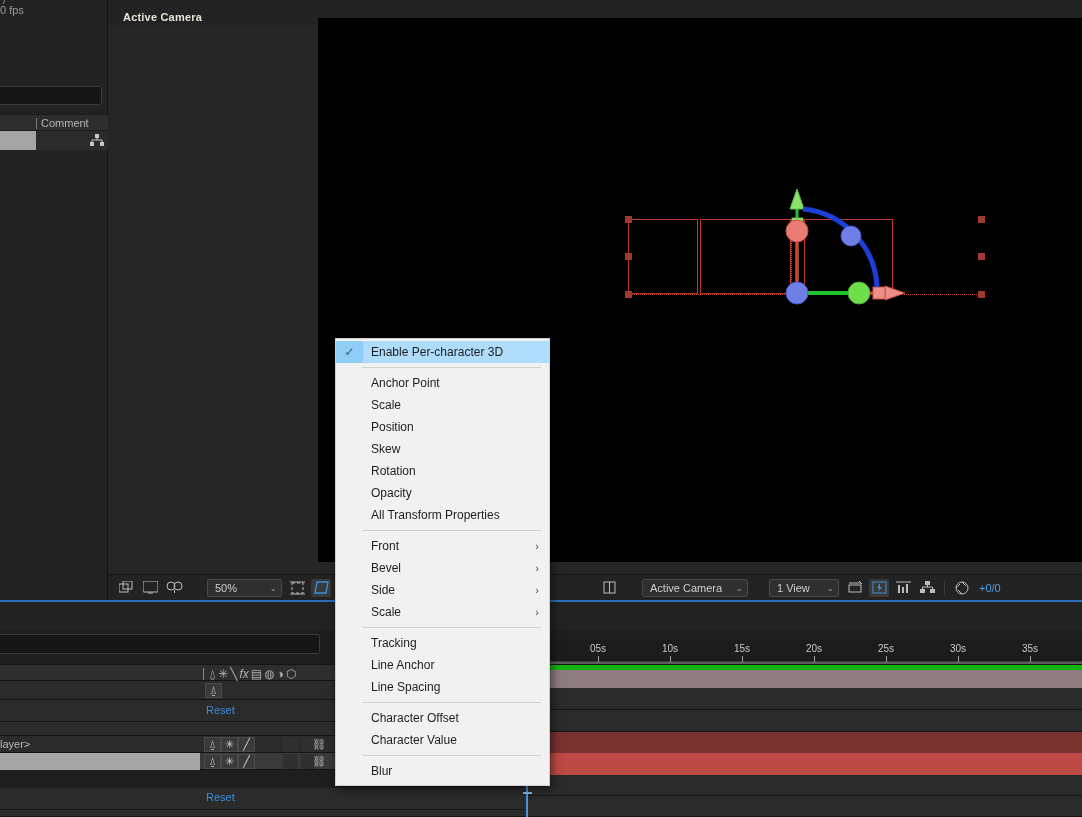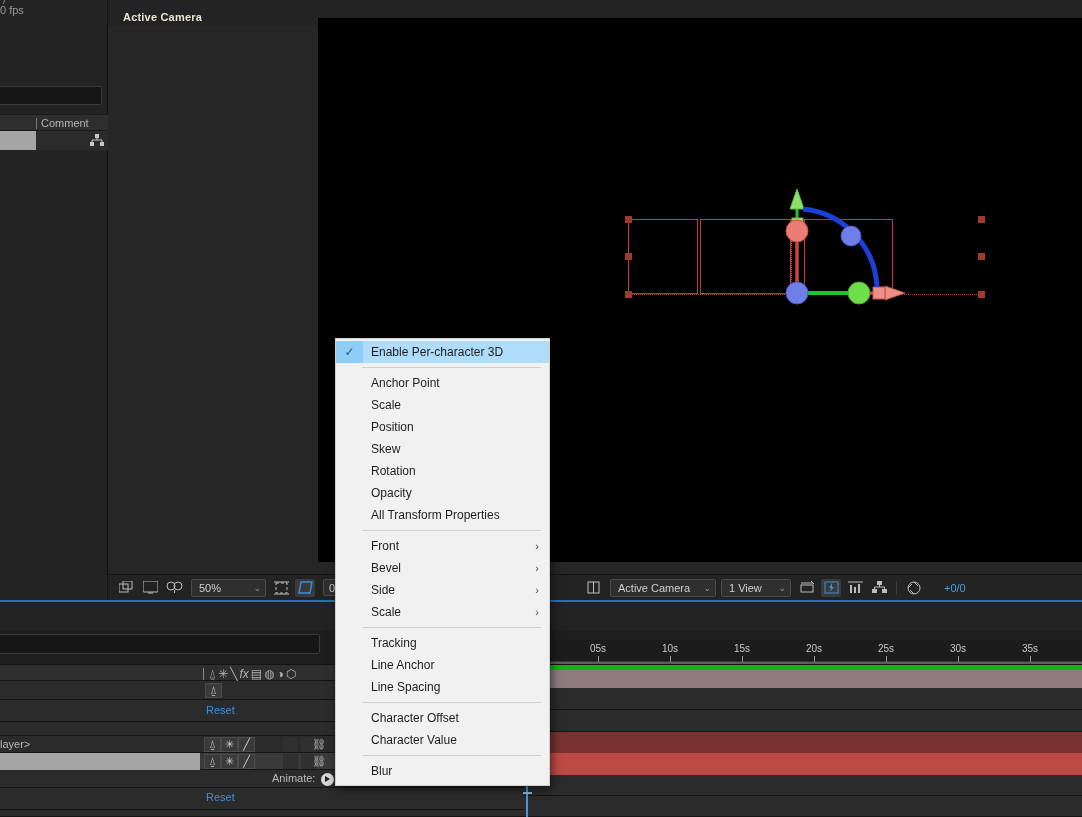--- a/index.html
+++ b/index.html
@@ -32,24 +32,24 @@
   
   .txtbox { position: absolute; border: 1px solid #c0392b; }
   .handle { position: absolute; width: 7px; height: 7px; background: #a03a2e; }
   .dotted-v { position: absolute; width: 0; border-left: 1px dotted #c0392b; }
   .dotted-h { position: absolute; height: 0; border-top: 1px dotted #c0392b; }
 
   
   .viewer-toolbar { position: absolute; left: 108px; top: 574px; width: 974px; height: 26px; background: #232323; border-top: 1px solid #141414; display: flex; align-items: center; }
   .tb-ico { width: 20px; height: 18px; margin: 0 2px; display: flex; align-items: center; justify-content: center; color: #bdbdbd; }
   .tb-ico.active { background: #3a3a3a; border-radius: 2px; color: #3d8fd8; }
-  .tb-select { height: 18px; background: #2f2f2f; border: 1px solid #4a4a4a; border-radius: 2px; color: #cfcfcf; font-size: 11px; display: flex; align-items: center; padding: 0 4px 0 7px; margin-left: 5px; }
+  .tb-select { height: 18px; background: #2f2f2f; border: 1px solid #4a4a4a; border-radius: 2px; color: #cfcfcf; font-size: 11px; display: flex; align-items: center; padding: 0 4px 0 7px; margin-left: 21px; }
   .tb-select .chev { margin-left: auto; padding-left: 12px; font-size: 9px; color: #9a9a9a; }
   .tb-time { height: 17px; background: #2f2f2f; border: 1px solid #4a4a4a; border-radius: 2px; color: #cfcfcf; font-size: 11px; display: flex; align-items: center; padding: 0 5px; margin-left: 6px; }
-  .tb-plus { font-size: 11px; color: #4f9fe0; margin-left: 18px; }
+  .tb-plus { font-size: 11px; color: #4f9fe0; margin-left: 5px; }
   .tb-sep { width: 1px; height: 14px; background: #3d3d3d; margin: 0 5px; }
 
   
   .tl-panel { position: absolute; left: 0; top: 600px; width: 1082px; height: 217px; background: #1e1e1e; }
   .tl-accent { position: absolute; left: 0; top: 0; width: 1082px; height: 2px; background: #2a6fbb; }
   .tl-topbar { position: absolute; left: 0; top: 2px; width: 1082px; height: 28px; background: #232323; }
   .tl-searchfield { position: absolute; left: -10px; top: 634px; width: 330px; height: 20px; background: #161616; border: 1px solid #3a3a3a; border-radius: 2px; }
 
   .tl-colhdr { position: absolute; left: 0; top: 664px; width: 524px; height: 17px; background: #2e2e2e; border-top: 1px solid #141414; border-bottom: 1px solid #141414; }
   .sw-group { position: absolute; top: 2px; display: flex; align-items: center; gap: 2px; color: #b0b0b0; }
@@ -286,26 +286,20 @@
   <div class="tl-row" style="top:753px; height:17px; background:#3a3a3a;">
     <span style="position:absolute; left:0; top:0; width:200px; height:17px; background:#a5a5a5;"></span>
     <span class="switch-btn" style="position:absolute; left:204px; top:1px;">⍙</span>
     <span class="switch-btn" style="position:absolute; left:221px; top:1px;">✳</span>
     <span class="switch-btn" style="position:absolute; left:238px; top:1px;">╱</span>
     <span class="blank-btn" style="position:absolute; left:283px; top:1px;"></span>
     <span class="blank-btn" style="position:absolute; left:301px; top:1px;"></span>
     <span style="position:absolute; left:312px; top:2px; font-size:11px; color:#c0c0c0;">⛓</span>
   </div>
 
-  <div class="tl-row" style="top:770px; height:18px; background:#2b2b2b;">
-    <span class="animate-lbl" style="left:272px; top:2px;">Animate:</span>
-    <span style="position:absolute; left:321px; top:3px; width:13px; height:13px; border-radius:50%; background:#d8d8d8;">
-      <span style="position:absolute; left:4px; top:3px; width:0;height:0;border-left:5px solid #222;border-top:3.5px solid transparent;border-bottom:3.5px solid transparent;"></span>
-    </span>
-  </div>
 
   <div class="tl-row" style="top:788px; height:22px; background:#2b2b2b;">
     <span class="reset-link" style="left:206px; top:3px;">Reset</span>
   </div>
   <div class="tl-row" style="top:810px; height:7px; background:#2b2b2b;"></div>
 
   <div class="tl-graph">
     <div class="ruler">
       <div class="tick-lbl" style="left:74px;">05s</div>
       <div class="tick-lbl" style="left:146px;">10s</div>

